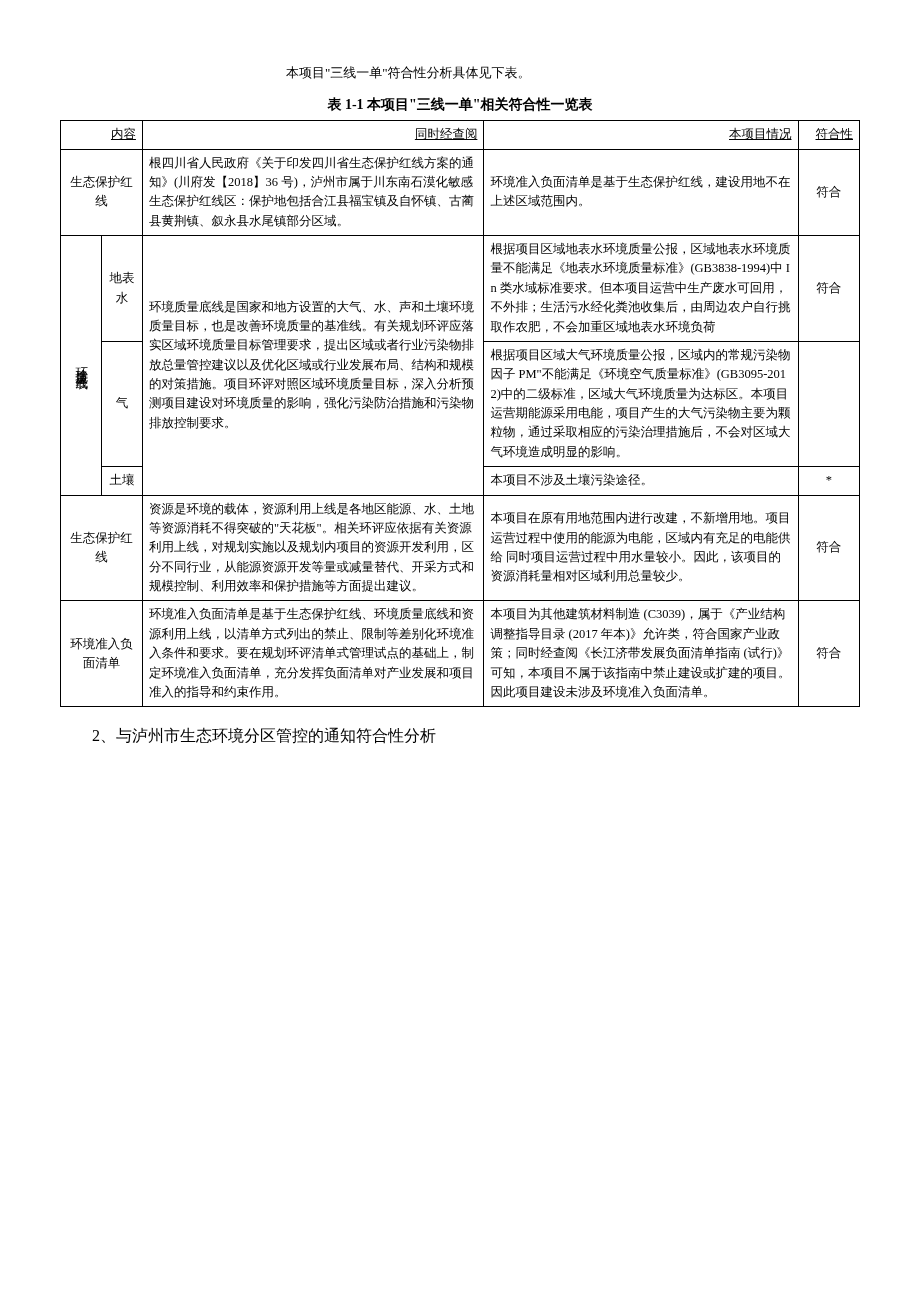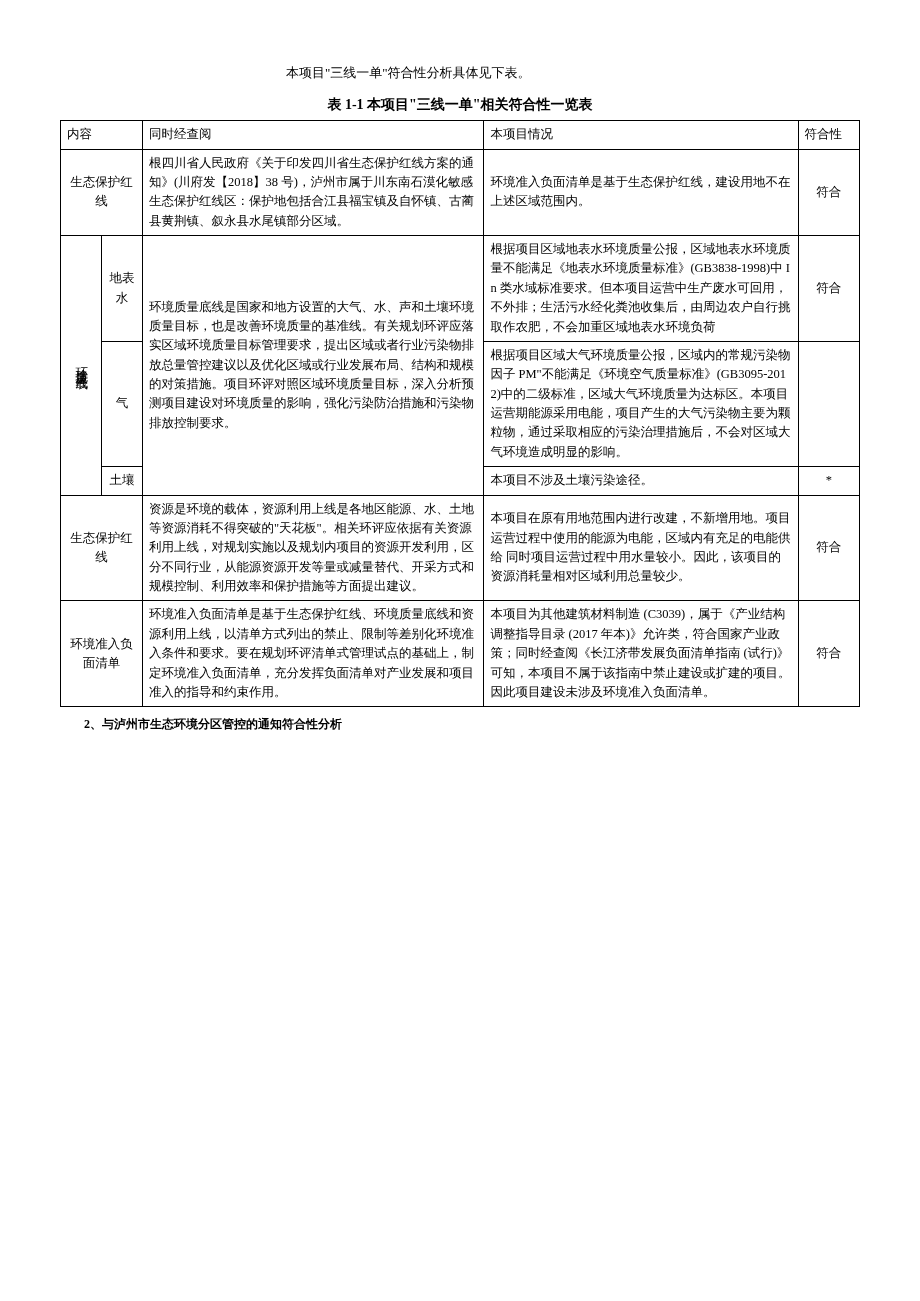--- a/index.html
+++ b/index.html
@@ -33,33 +33,34 @@
   th, td {
     border: 1px solid #000;
     padding: 4px 6px;
     vertical-align: middle;
     font-size: 12.5px;
     line-height: 1.55;
     word-break: break-all;
   }
   th {
     font-weight: normal;
-    text-align: left;
+    text-align: right;
+    text-decoration: underline;
   }
   .col-cat1 { width: 30px; }
   .col-cat2 { width: 30px; }
   .col-req  { width: 250px; }
   .col-proj { width: 230px; }
   .col-conf { width: 45px; }
   .center { text-align: center; }
   .h2 {
-    font-weight: bold;
-    font-size: 12px;
+    font-weight: normal;
+    font-size: 16px;
     text-indent: 2em;
-    margin-top: 8px;
+    margin-top: 16px;
   }
   .vtext {
     writing-mode: vertical-rl;
     text-orientation: upright;
     letter-spacing: 2px;
     text-align: center;
   }
 </style>
 </head>
 <body>
@@ -79,30 +80,30 @@
   <tbody>
       <tr>
     <th colspan="2">内容</th>
     <th>同时经查阅</th>
     <th>本项目情况</th>
     <th>符合性</th>
   </tr>
 
   <tr>
     <td colspan="2" class="center">生态保护红线</td>
-    <td>根四川省人民政府《关于印发四川省生态保护红线方案的通知》(川府发【2018】38 号)，泸州市属于川东南石漠化敏感生态保护红线区：保护地包括合江县福宝镇及自怀镇、古蔺县黄荆镇、叙永县水尾镇部分区域。</td>
+    <td>根四川省人民政府《关于印发四川省生态保护红线方案的通知》(川府发【2018】36 号)，泸州市属于川东南石漠化敏感生态保护红线区：保护地包括合江县福宝镇及自怀镇、古蔺县黄荆镇、叙永县水尾镇部分区域。</td>
     <td>环境准入负面清单是基于生态保护红线，建设用地不在上述区域范围内。</td>
     <td class="center">符合</td>
   </tr>
 
   <tr>
     <td rowspan="3" class="center"><span class="vtext">环境质量底线</span></td>
     <td class="center">地表水</td>
     <td rowspan="3">环境质量底线是国家和地方设置的大气、水、声和土壤环境质量目标，也是改善环境质量的基准线。有关规划环评应落实区域环境质量目标管理要求，提出区域或者行业污染物排放总量管控建议以及优化区域或行业发展布局、结构和规模的对策措施。项目环评对照区域环境质量目标，深入分析预测项目建设对环境质量的影响，强化污染防治措施和污染物排放控制要求。</td>
-    <td>根据项目区域地表水环境质量公报，区域地表水环境质量不能满足《地表水环境质量标准》(GB3838-1998)中 In 类水域标准要求。但本项目运营中生产废水可回用，不外排；生活污水经化粪池收集后，由周边农户自行挑取作农肥，不会加重区域地表水环境负荷</td>
+    <td>根据项目区域地表水环境质量公报，区域地表水环境质量不能满足《地表水环境质量标准》(GB3838-1994)中 In 类水域标准要求。但本项目运营中生产废水可回用，不外排；生活污水经化粪池收集后，由周边农户自行挑取作农肥，不会加重区域地表水环境负荷</td>
     <td class="center">符合</td>
   </tr>
 
   <tr>
     <td class="center">气</td>
     <td>根据项目区域大气环境质量公报，区域内的常规污染物因子 PM"不能满足《环境空气质量标准》(GB3095-2012)中的二级标准，区域大气环境质量为达标区。本项目运营期能源采用电能，项目产生的大气污染物主要为颗粒物，通过采取相应的污染治理措施后，不会对区域大气环境造成明显的影响。</td>
     <td class="center"></td>
   </tr>
 
   <tr>

